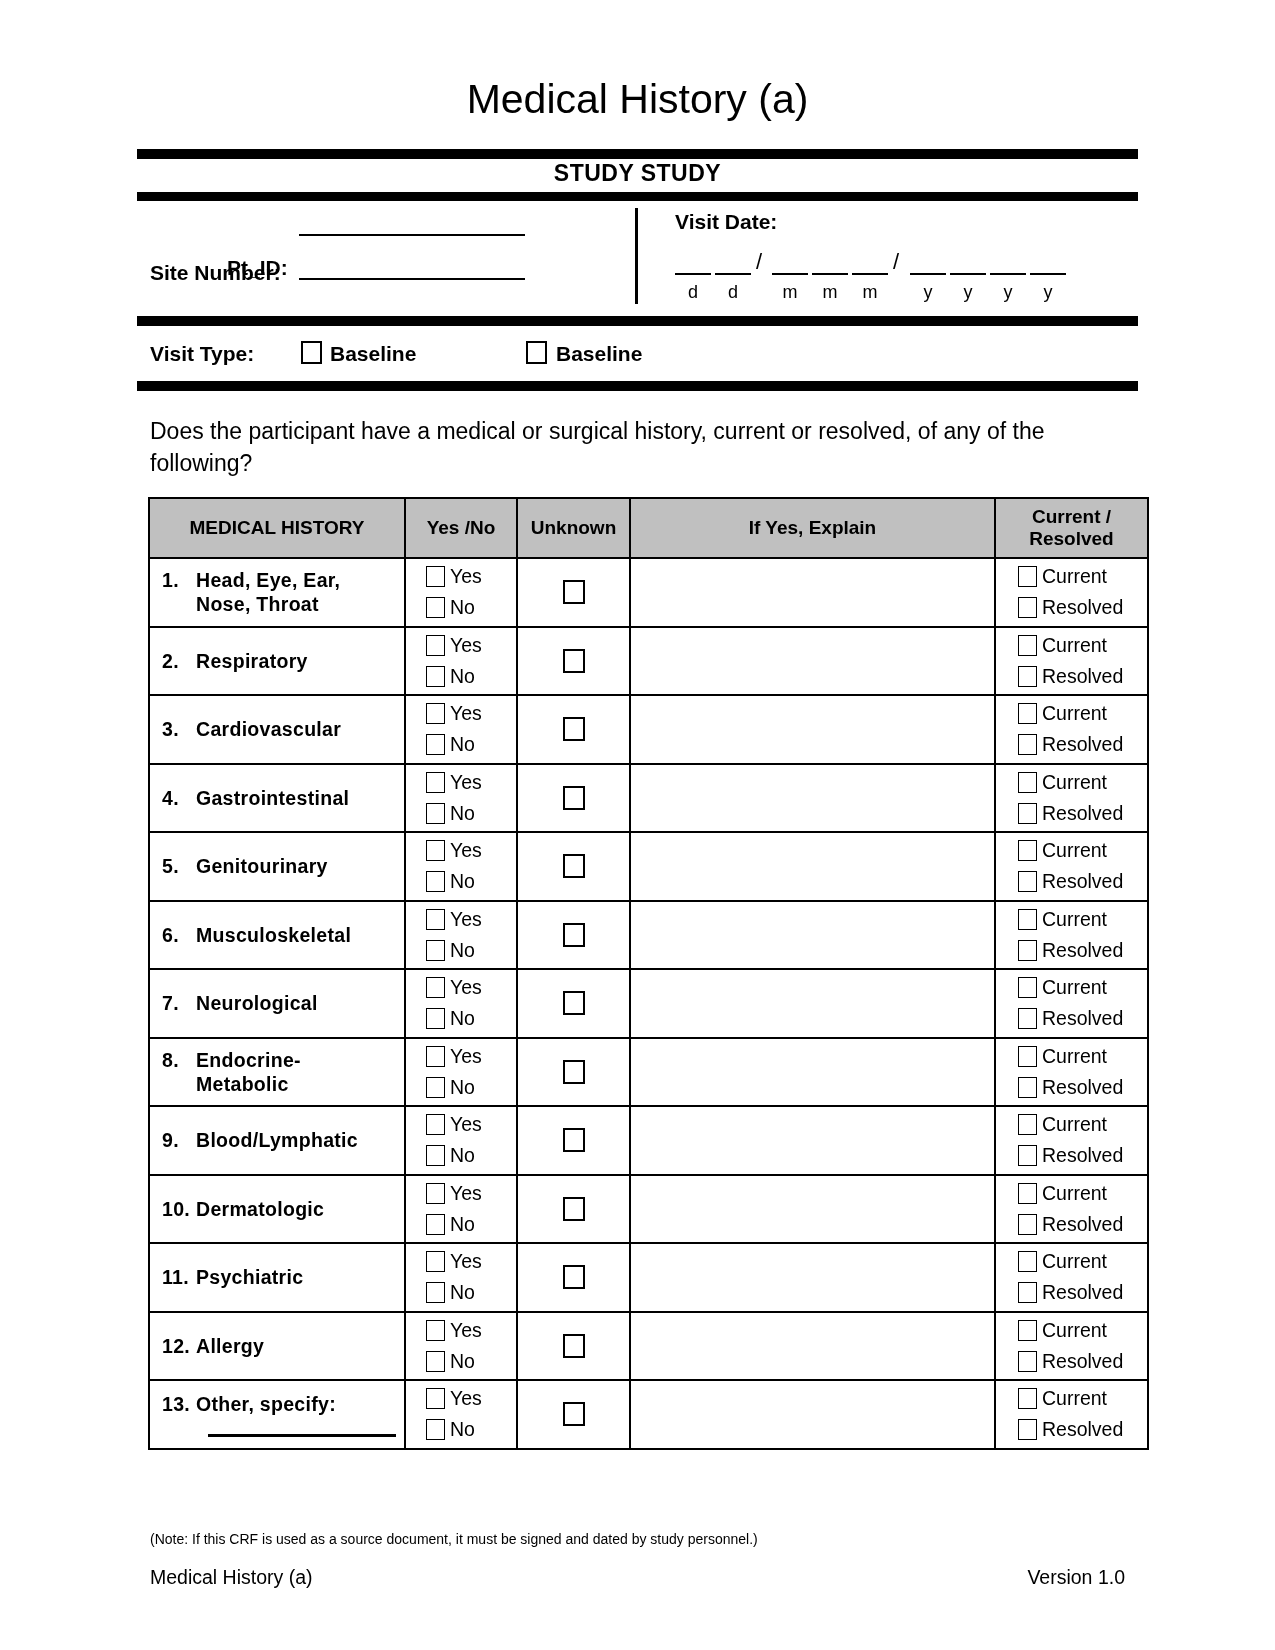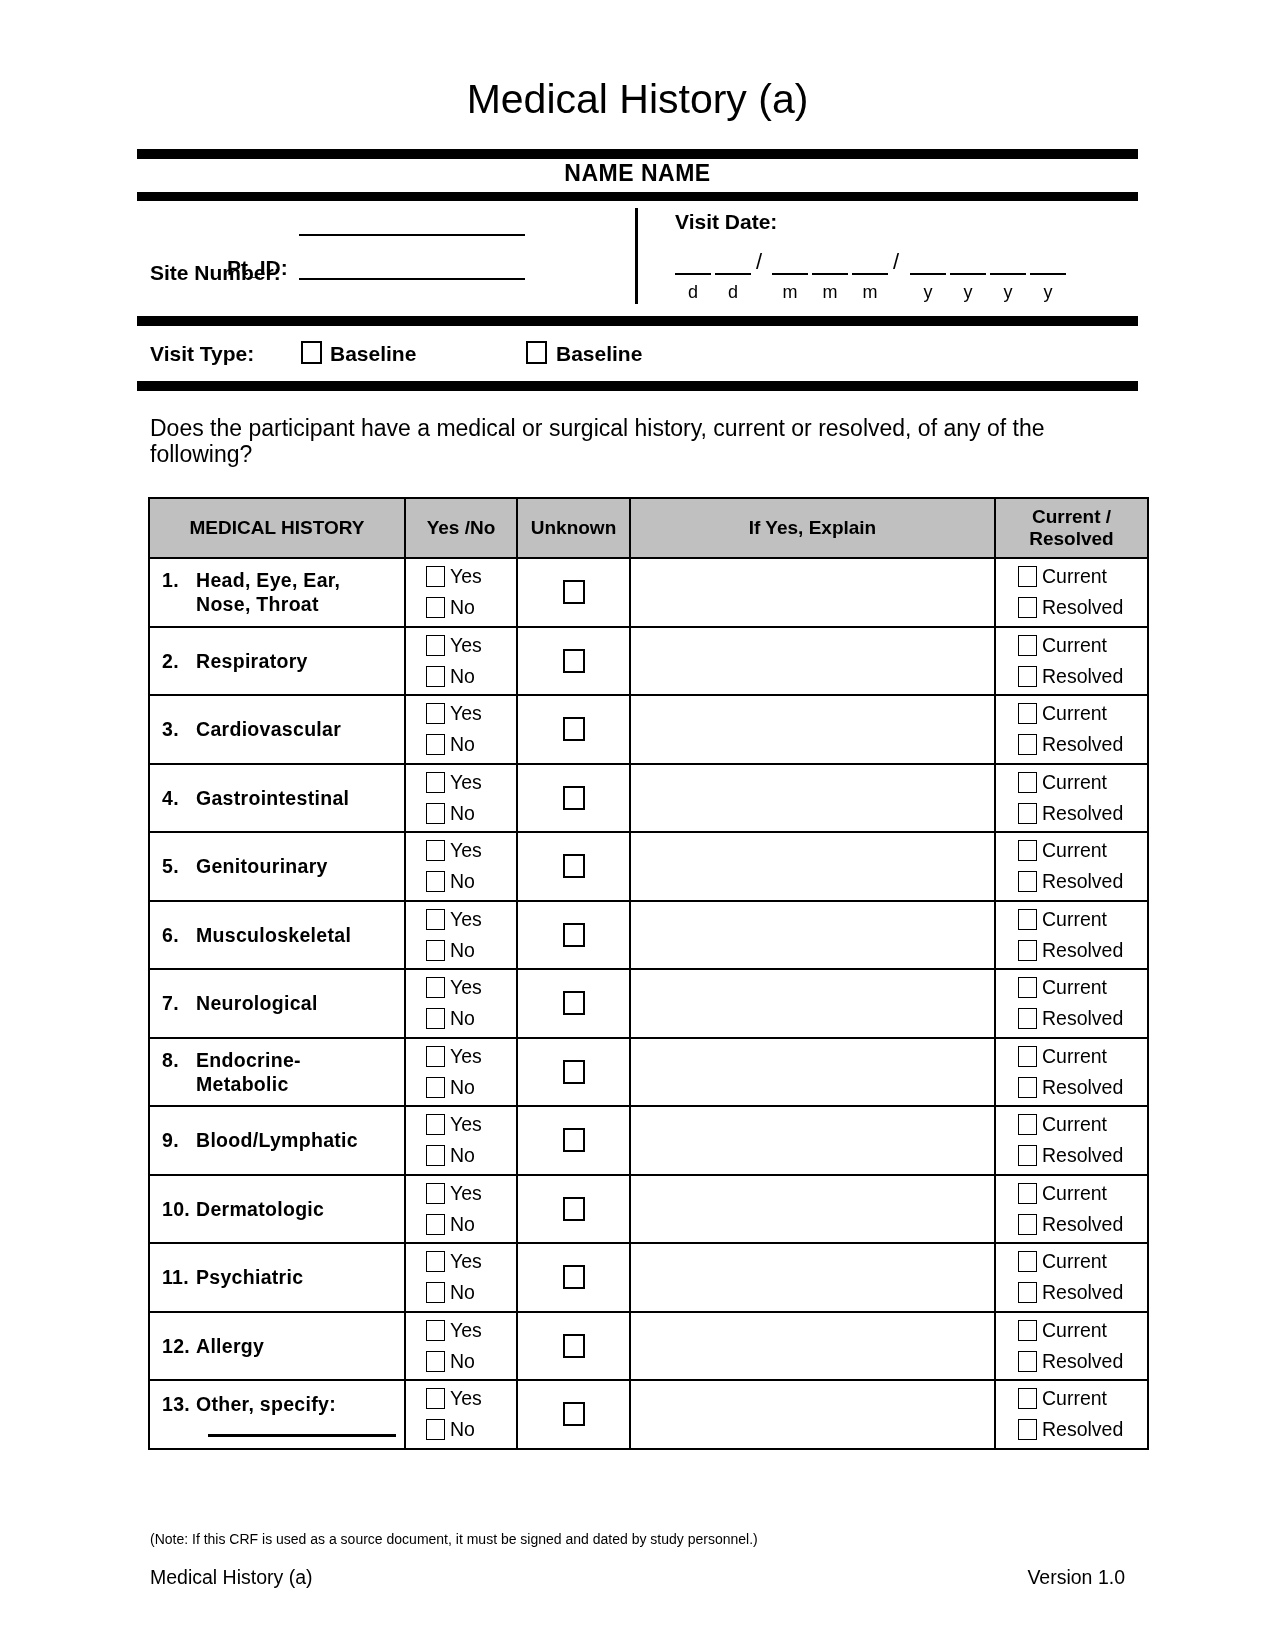--- a/index.html
+++ b/index.html
@@ -9,21 +9,21 @@
   .bar { left: 137px; width: 1001px; background: #000; }
   .study { left: 137px; width: 1001px; top: 160px; text-align: center; font-size: 23px; font-weight: bold; letter-spacing: 0.5px; }
   .lbl { font-size: 21px; font-weight: bold; }
   .uline { border-bottom: 2.5px solid #000; height: 0; }
   .vdiv { left: 635px; top: 208px; width: 3px; height: 96px; background: #000; }
   .dash { width: 36px; border-bottom: 2.5px solid #000; top: 273px; }
   .slash { font-size: 22px; top: 249px; }
   .dchar { font-size: 18px; top: 282px; width: 36px; text-align: center; }
   .box { border: 2px solid #000; box-sizing: border-box; background: #fff; }
   .vt-box { width: 21px; height: 23px; top: 341px; }
-  .question { left: 150px; top: 415px; width: 990px; font-size: 23px; line-height: 26px; }
+  .question { left: 150px; top: 415px; width: 990px; font-size: 23px; line-height: 32px; }
   table.mh { position: absolute; left: 148px; top: 497px; width: 999px; border-collapse: collapse; table-layout: fixed; padding-left: 38px; }
   table.mh th, table.mh td { border: 2px solid #000; padding: 0; }
   table.mh th { background: #c0c0c0; height: 58px; font-size: 19px; font-weight: bold; text-align: center; line-height: 22px; }
   table.mh td { height: 66.5px; vertical-align: middle; }
   .cond { font-size: 19.5px; font-weight: bold; padding-left: 12px !important; letter-spacing: 0.3px; line-height: 24px; }
   .cond .num { display: inline-block; width: 34px; vertical-align: top; }
   .cond .txt { display: inline-block; vertical-align: top; width: 195px; }
   .opt { display: flex; align-items: center; font-size: 19.5px; height: 31px; text-align: right; }
   .opt .sbox { width: 19px; height: 21px; border: 1.5px solid #000; box-sizing: border-box; margin-right: 5px; }
   .optwrap { padding-left: 20px; }
@@ -33,21 +33,21 @@
   .note { left: 150px; top: 1531px; font-size: 14px; }
   .foot-l { left: 150px; top: 1566px; font-size: 19.5px; }
   .foot-r { right: 150px; top: 1566px; font-size: 19.5px; }
 </style>
 </head>
 <body>
 
 <div class="abs title">Medical History (a)</div>
 
 <div class="abs bar" style="top:149px;height:10px;"></div>
-<div class="abs study">NAME NAME</div>
+<div class="abs study">STUDY STUDY</div>
 <div class="abs bar" style="top:192px;height:9px;"></div>
 
 <div class="abs lbl" style="left:150px;top:213px;margin-top:48px;">Site Number:</div>
 <div class="abs uline" style="left:299px;top:234px;width:226px;"></div>
 <div class="abs lbl" style="left:227px;top:256px;">Pt_ID:</div>
 <div class="abs uline" style="left:299px;top:278px;width:226px;"></div>
 
 <div class="abs vdiv"></div>
 
 <div class="abs lbl" style="left:675px;top:210px;">Visit Date:</div>

